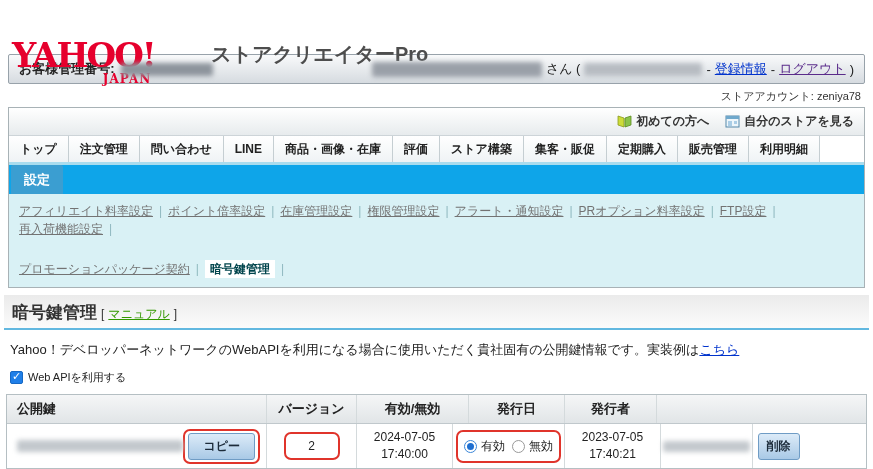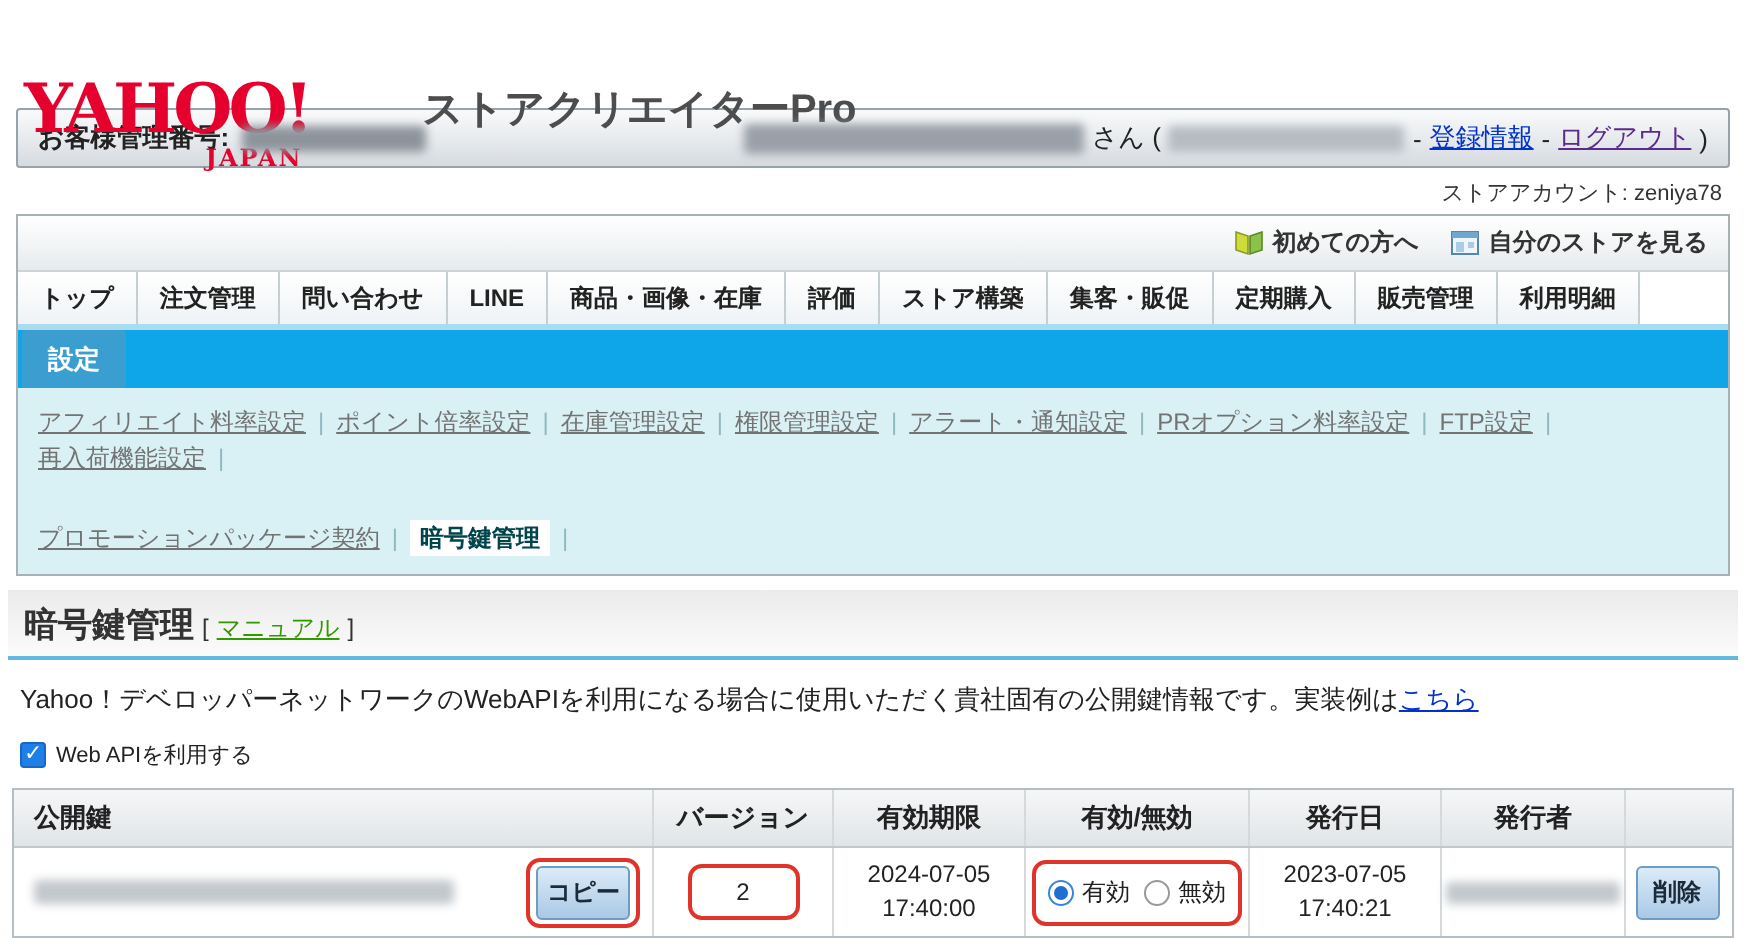--- a/index.html
+++ b/index.html
@@ -76,34 +76,34 @@
   
   .key-table { margin:2px 6px 0; border:1px solid #b5bfc3; }
   .thead { display:flex; background:linear-gradient(#f5f6f7,#e1e5e7); border-bottom:1px solid #c0c8cc;
     font-size:13px; font-weight:bold; color:#222; }
   .th, .td { display:flex; align-items:center; justify-content:center; text-align:center;
     border-right:1px solid #d4dadc; padding:4px 2px; }
   .th:last-child, .td:last-child { border-right:none; }
   .thead .th { height:28px; }
   .trow { display:flex; background:#fff; }
   .trow .td { min-height:44px; font-size:12px; color:#222; }
-  .c-key { width:320px; justify-content:space-between; padding:4px 6px 4px 10px; }
+  .c-key { width:260px; justify-content:space-between; padding:4px 6px 4px 10px; }
   .c-ver { width:90px; }
   .c-exp { width:96px; }
   .c-ena { width:112px; }
   .c-iss { width:96px; }
   .c-who { width:92px; }
   .c-del { width:51px; }
   .dt-lines { line-height:17px; }
 
   .red-box { border:2px solid #e0342b; border-radius:7px; padding:2px 3px; display:inline-flex;
     align-items:center; justify-content:center; }
   .rb-ver { min-width:56px; height:28px; font-size:12px; }
   .btn-small { background:linear-gradient(#dcebf8,#a9c9e6); border:1px solid #6f9cc5; border-radius:3px;
-    font-size:12px; font-weight:bold; color:#1c2b3a; padding:4px 4px; cursor:pointer; white-space:nowrap; }
+    font-size:12px; font-weight:bold; color:#1c2b3a; padding:4px 14px; cursor:pointer; white-space:nowrap; }
   .radio-group { display:flex; align-items:center; gap:2px; font-size:12px; padding:4px 3px; }
   .radio { width:13px; height:13px; border-radius:50%; background:#fff; position:relative;
     cursor:pointer; flex:0 0 auto; margin-right:2px; }
   .radio-on { border:1px solid #3a86d8; }
   .radio-on::after { content:""; position:absolute; left:2px; top:2px; width:7px; height:7px;
     border-radius:50%; background:#1f6fd0; }
   .radio-off { border:1px solid #999; margin-left:5px; }
 
   .issue-btn { margin:9px 0 0 30px; width:132px; height:30px; background:linear-gradient(#d9ecfa,#aed2ec);
     border:1px solid #7aa8cc; border-radius:3px; font-size:14px; font-weight:bold; color:#1c2b3a;
@@ -212,21 +212,20 @@
 <div class="checkbox-row">
   <span class="checkbox"></span>
   <span>Web APIを利用する</span>
 </div>
 
 
 <div class="key-table">
   <div class="thead">
     <div class="th c-key">公開鍵</div>
     <div class="th c-ver">バージョン</div>
-    <div class="th c-exp">有効期限</div>
     <div class="th c-ena">有効/無効</div>
     <div class="th c-iss">発行日</div>
     <div class="th c-who">発行者</div>
     <div class="th c-del"></div>
   </div>
   <div class="trow">
     <div class="td c-key">
       <span class="redact r-pubkey"></span>
       <span class="red-box">
         <button class="btn-small">コピー</button>

